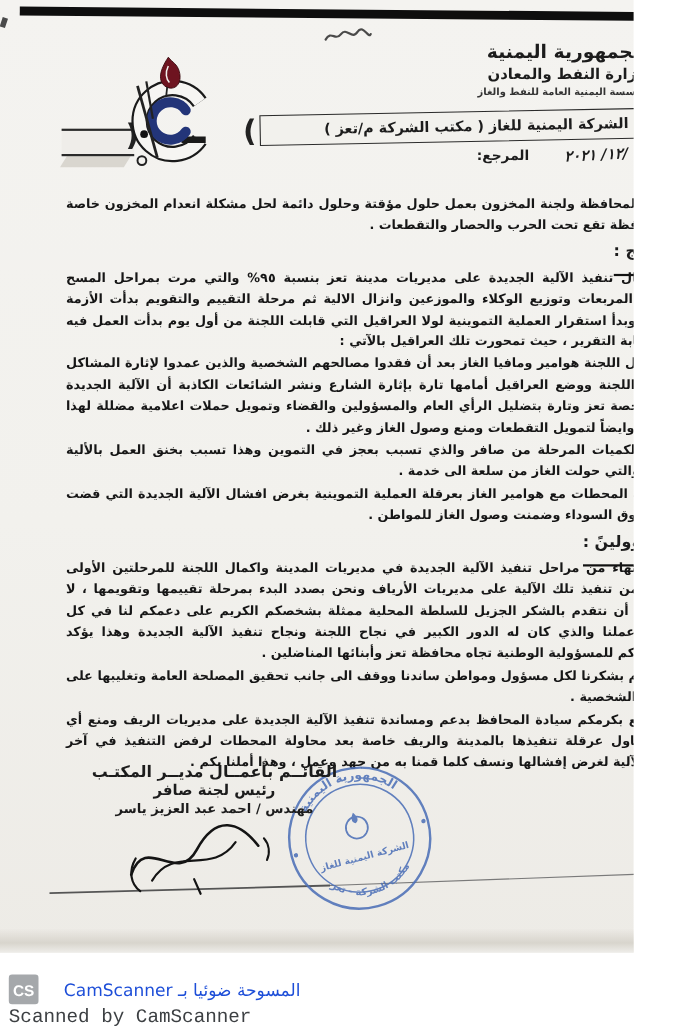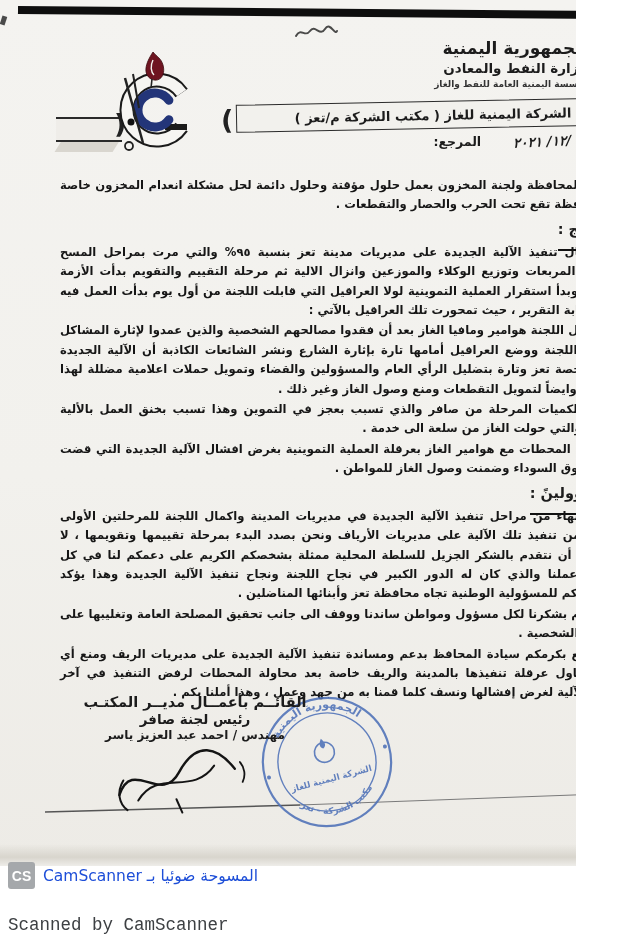--- a/index.html
+++ b/index.html
@@ -49,21 +49,21 @@
   .sig-t2{font-size:13.5px;font-weight:bold;margin-top:1px;}
   .sig-name{font-size:12px;font-weight:bold;margin-top:1px;}
   .sig-scribble{position:absolute;left:104px;top:742px;width:160px;height:78px;z-index:5;}
   .stamp{position:absolute;left:246px;top:686px;width:162px;height:152px;opacity:0.88;z-index:3;}
   .foldline{position:absolute;left:0;top:778px;width:635px;height:42px;z-index:1;}
   .scan-edge{position:absolute;left:0;top:844px;width:635px;height:22px;
              background:linear-gradient(180deg,rgba(214,211,203,0) 0%,#d8d5cd 60%,#eeede9 100%);}
   
   .scanned{position:absolute;left:8px;top:915px;font-family:Liberation Mono, monospace;
            font-size:17.5px;color:#3d4043;}
-  .cs-row{position:absolute;left:8px;top:862px;display:flex;align-items:center;gap:8px;}
+  .cs-row{position:absolute;left:8px;top:886px;display:flex;align-items:center;gap:23px;}
   .cs-badge{width:27px;height:27px;background:#a5a8ab;color:#ffffff;border-radius:3px;
             display:flex;align-items:center;justify-content:center;
             font-family:"Liberation Sans","DejaVu Sans",sans-serif;font-size:14px;font-weight:bold;}
   .cs-text{color:#1d4ed8;font-size:15.5px;direction:rtl;font-family:"DejaVu Sans",sans-serif;}
 </style>
 </head>
 <body>
 
 <div class="page">
 

